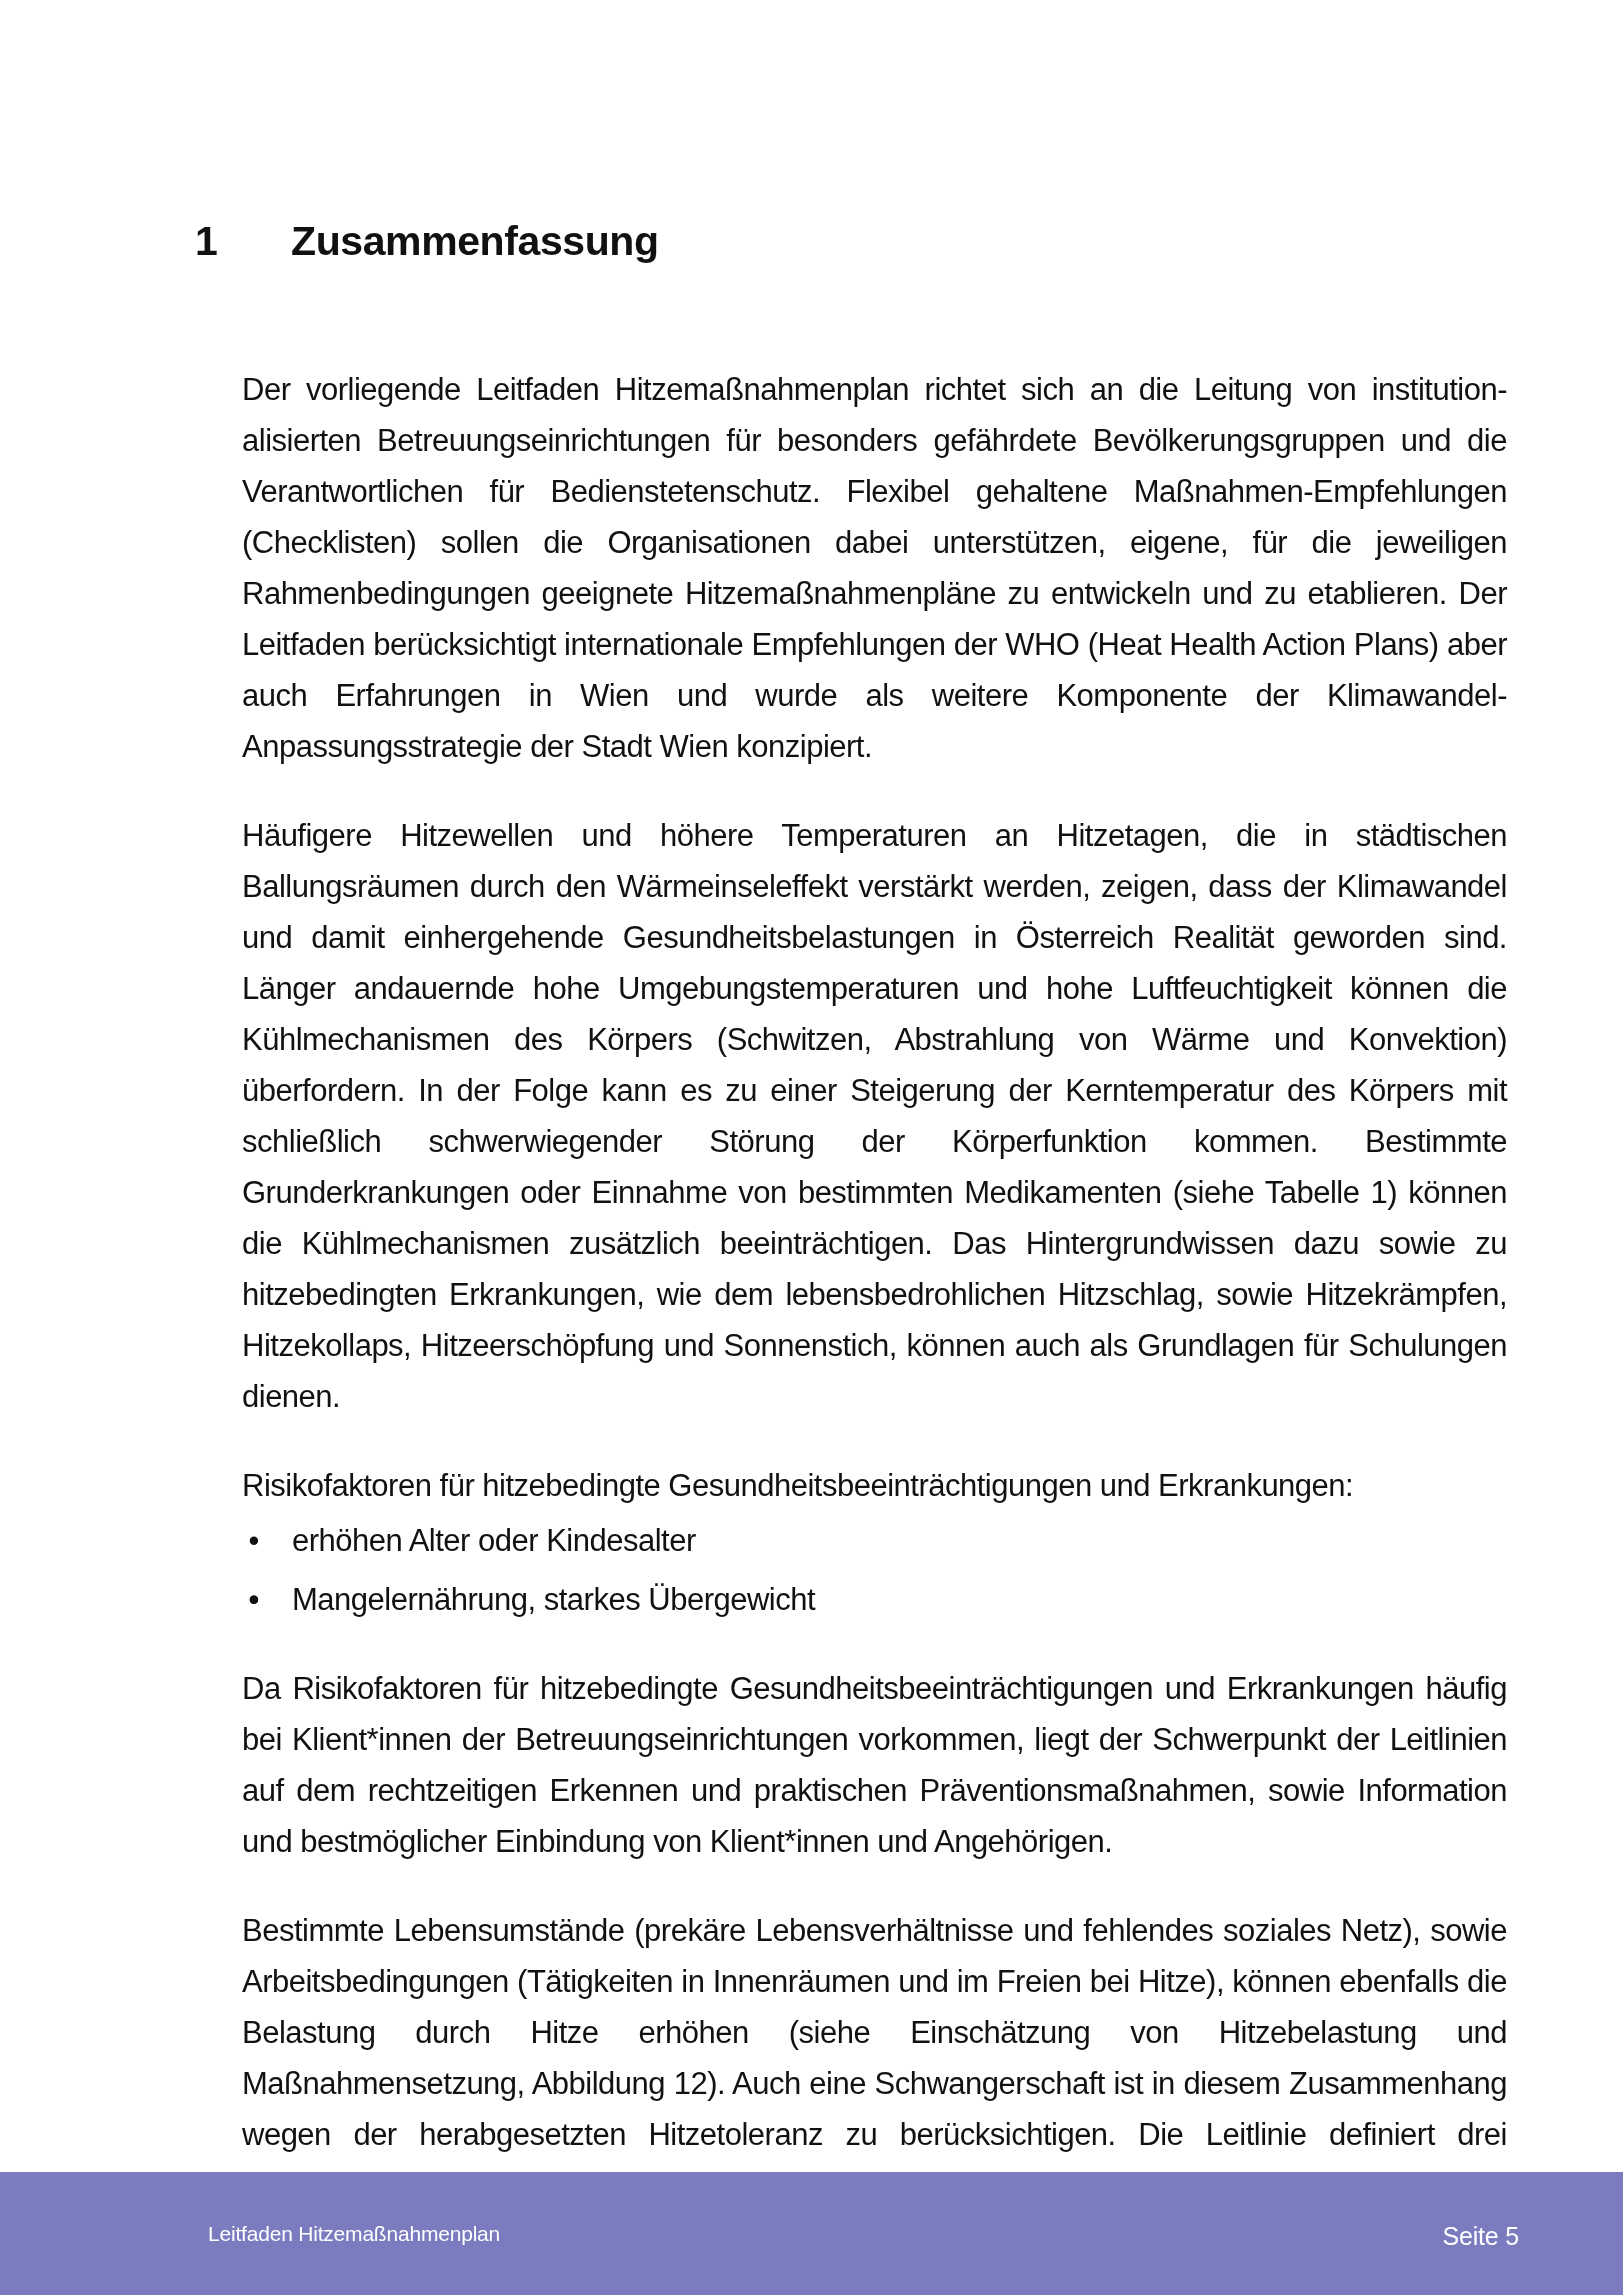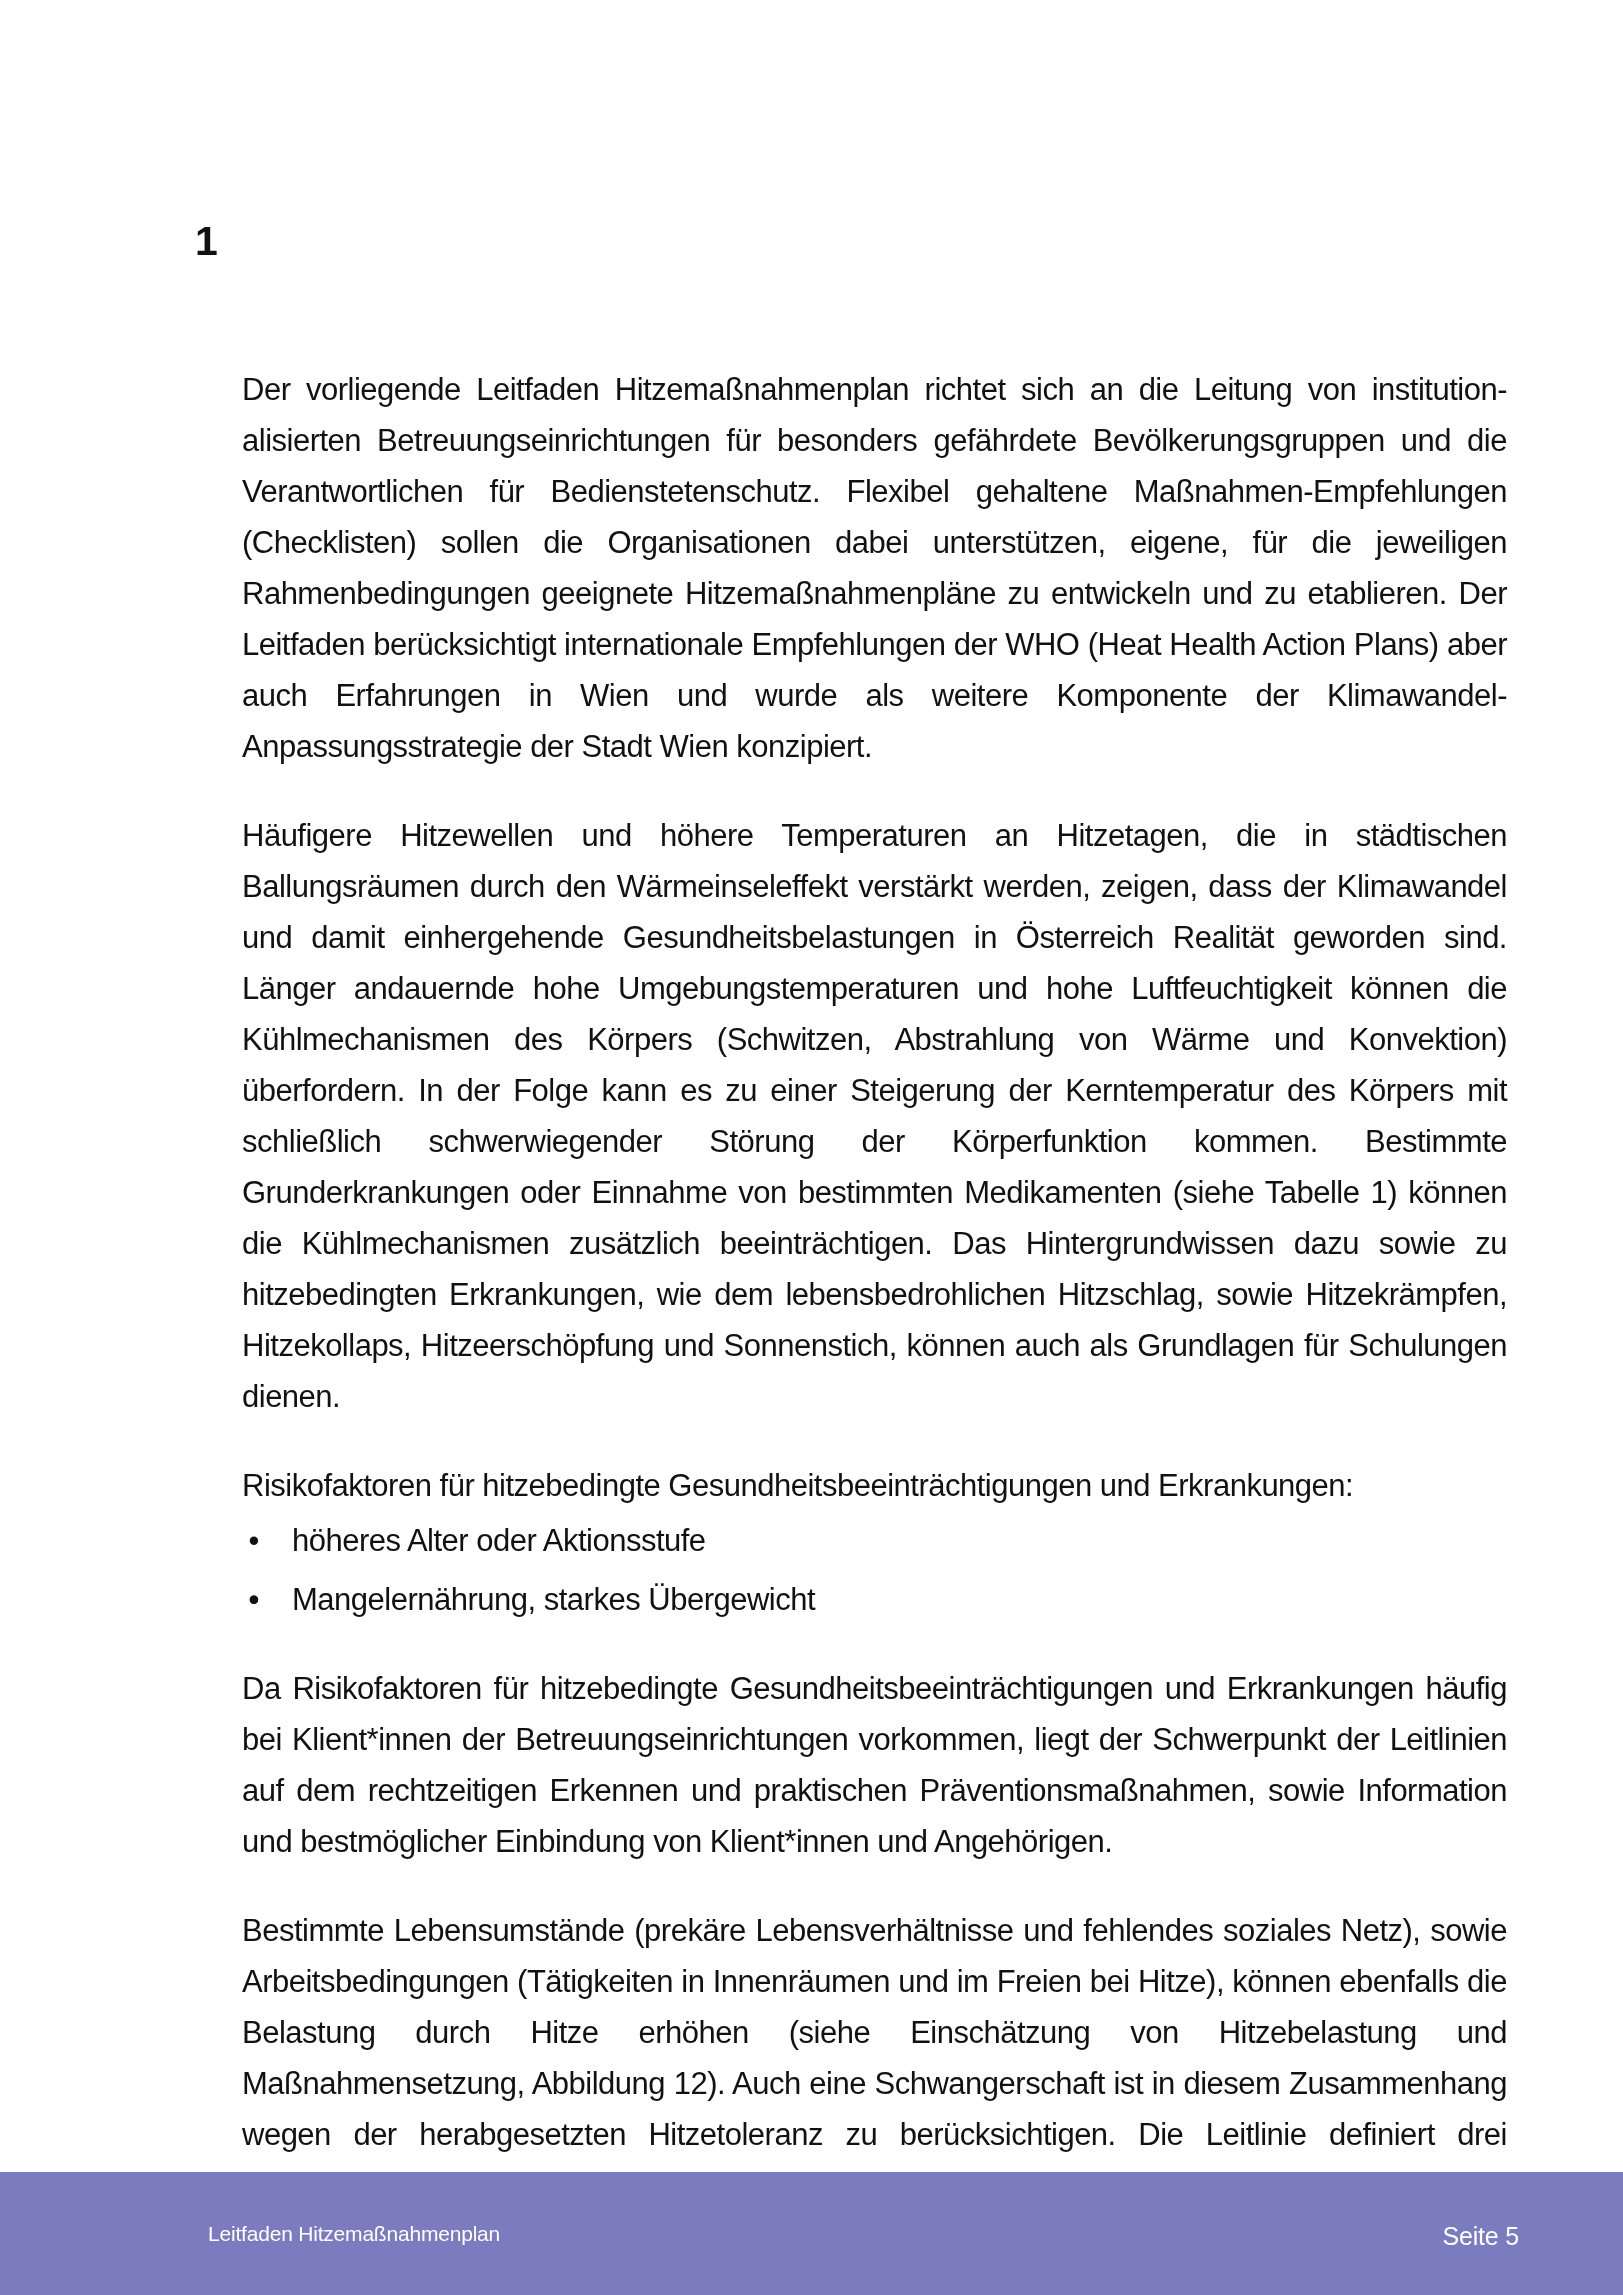--- a/index.html
+++ b/index.html
@@ -28,30 +28,31 @@
     background: #7b7cbf; color: #ffffff;
   }
   .footer .title { position: absolute; left: 208px; top: 50px; font-size: 21px; letter-spacing: -0.2px; }
   .footer .page { position: absolute; right: 104px; top: 50px; font-size: 25px; letter-spacing: -0.2px; }
 </style>
 </head>
 <body>
 
 <div class="heading">
   <span class="num">1</span>
+  <span class="title">Zusammenfassung</span>
 </div>
 
 <div class="content">
   <p class="para">Der vorliegende Leitfaden Hitzemaßnahmenplan richtet sich an die Leitung von institution-alisierten Betreuungseinrichtungen für besonders gefährdete Bevölkerungsgruppen und die Verantwortlichen für Bedienstetenschutz. Flexibel gehaltene Maßnahmen-Empfehlungen (Checklisten) sollen die Organisationen dabei unterstützen, eigene, für die jeweiligen Rahmenbedingungen geeignete Hitzemaßnahmenpläne zu entwickeln und zu etablieren. Der Leitfaden berücksichtigt internationale Empfehlungen der WHO (Heat Health Action Plans) aber auch Erfahrungen in Wien und wurde als weitere Komponente der Klimawandel-Anpassungsstrategie der Stadt Wien konzipiert.</p>
   <p class="para">Häufigere Hitzewellen und höhere Temperaturen an Hitzetagen, die in städtischen Ballungsräumen durch den Wärmeinseleffekt verstärkt werden, zeigen, dass der Klimawandel und damit einhergehende Gesundheitsbelastungen in Österreich Realität geworden sind. Länger andauernde hohe Umgebungstemperaturen und hohe Luftfeuchtigkeit können die Kühlmechanismen des Körpers (Schwitzen, Abstrahlung von Wärme und Konvektion) überfordern. In der Folge kann es zu einer Steigerung der Kerntemperatur des Körpers mit schließlich  schwerwiegender Störung der Körperfunktion kommen. Bestimmte Grunderkrankungen oder Einnahme von bestimmten Medikamenten (siehe Tabelle 1) können die Kühlmechanismen zusätzlich beeinträchtigen. Das Hintergrundwissen dazu sowie  zu hitzebedingten Erkrankungen, wie dem lebensbedrohlichen Hitzschlag, sowie Hitzekrämpfen, Hitzekollaps, Hitzeerschöpfung und Sonnenstich,  können auch als Grundlagen für Schulungen dienen.</p>
   <p class="para lead">Risikofaktoren für hitzebedingte Gesundheitsbeeinträchtigungen und Erkrankungen:</p>
   <ul class="list">
     <li>
       <span class="bullet">•</span>
-      <span>höheres Alter oder Aktionsstufe</span>
+      <span>erhöhen Alter oder Kindesalter</span>
     </li>
     <li>
       <span class="bullet">•</span>
     </li>
     <li>
       <span class="bullet">•</span>
       <span>Mangelernährung, starkes Übergewicht</span>
     </li>
   </ul>
   <p class="para">Da Risikofaktoren für hitzebedingte Gesundheitsbeeinträchtigungen und Erkrankungen häufig bei Klient*innen der Betreuungseinrichtungen vorkommen, liegt der Schwerpunkt der Leitlinien auf dem rechtzeitigen Erkennen und praktischen Präventionsmaßnahmen, sowie Information und bestmöglicher Einbindung von Klient*innen und Angehörigen.</p>

